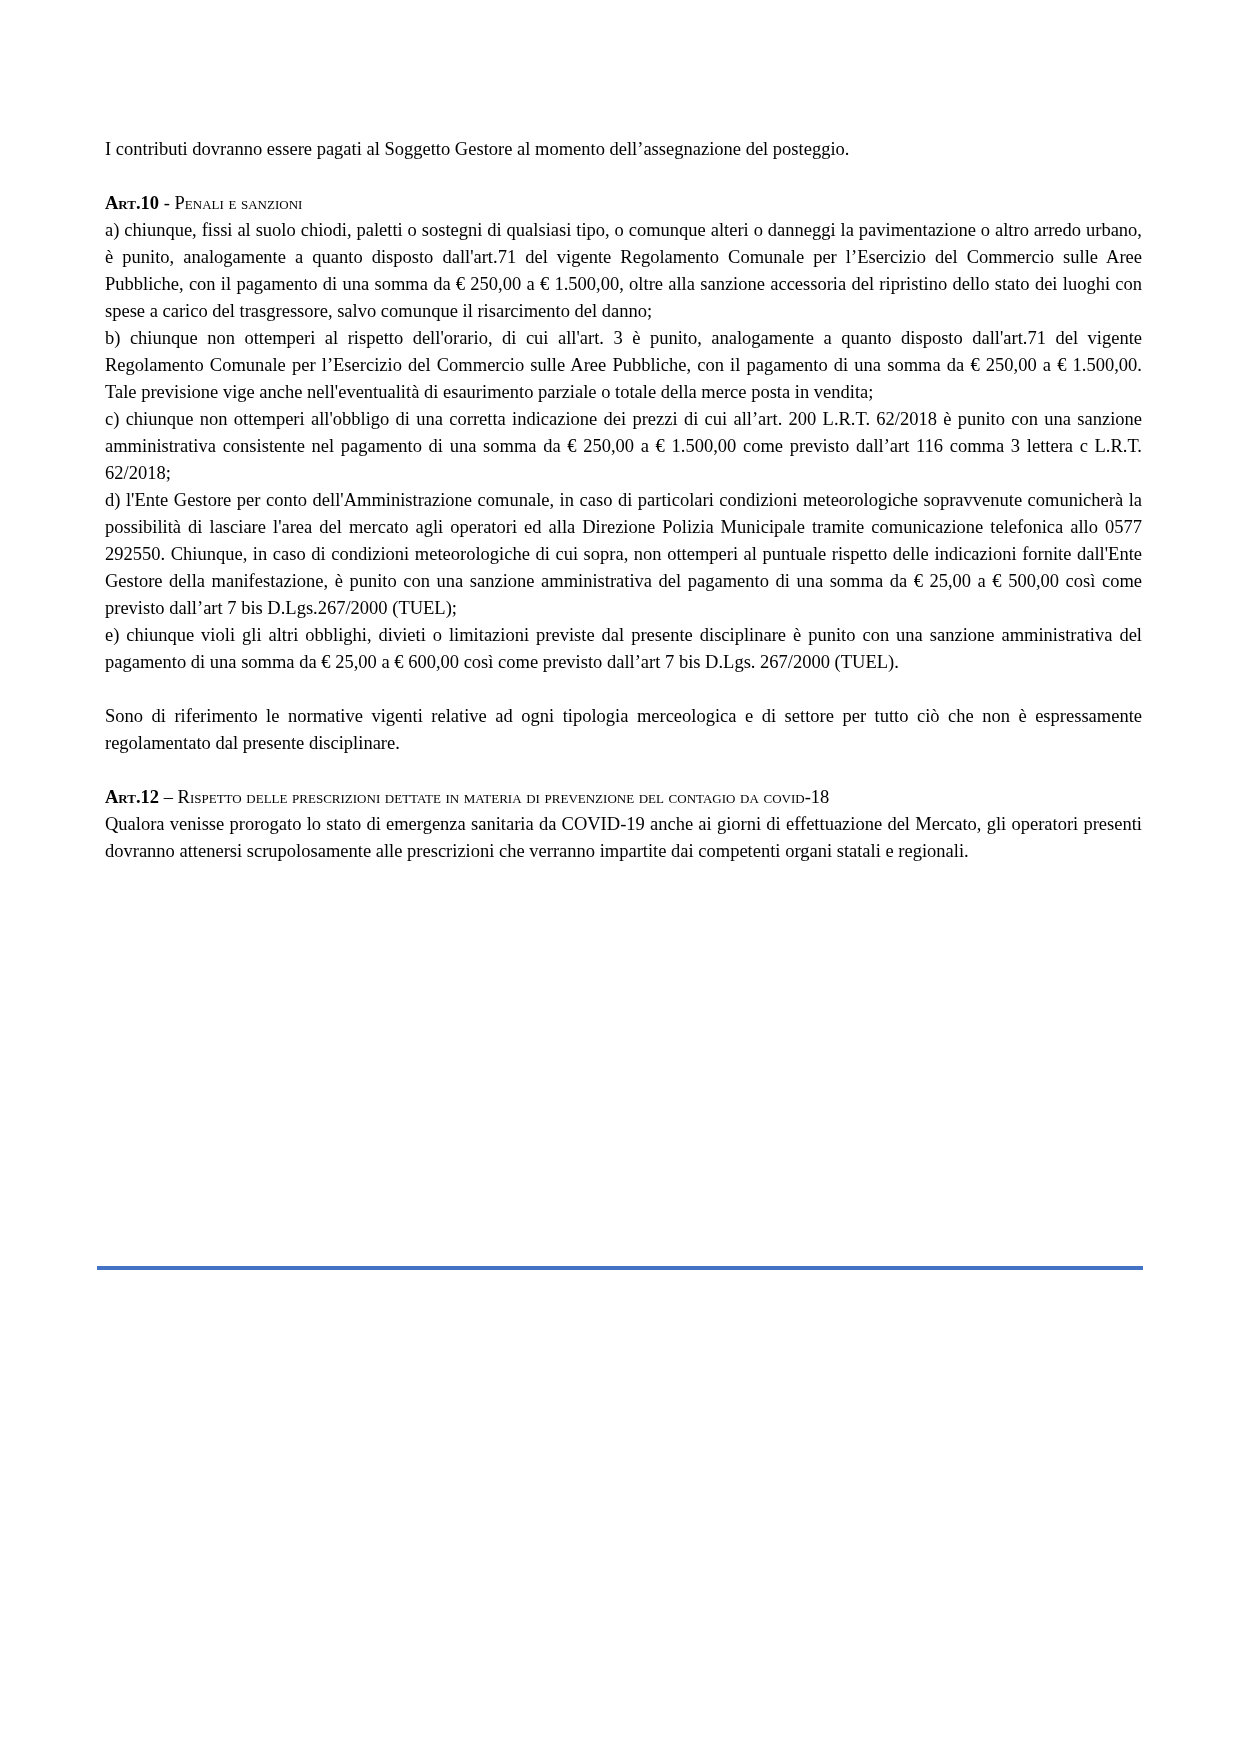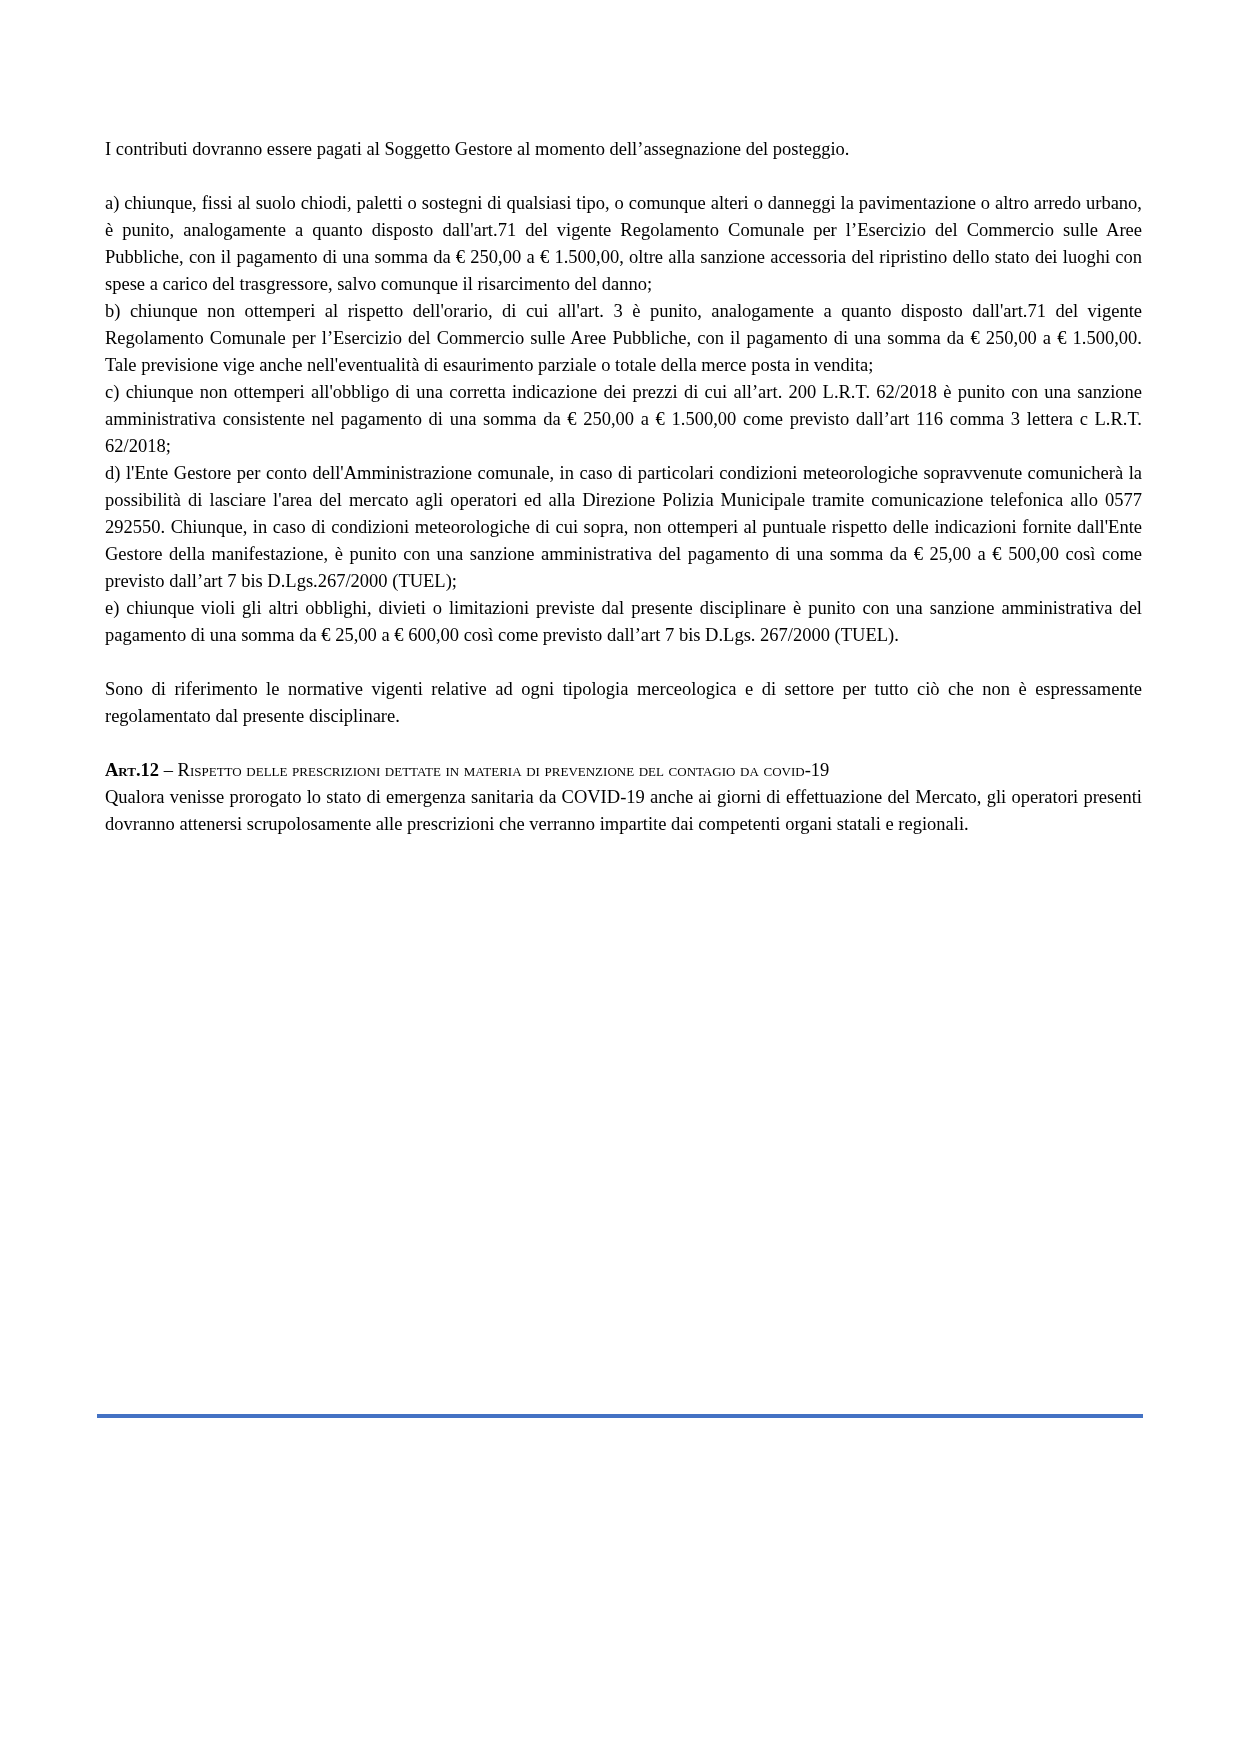--- a/index.html
+++ b/index.html
@@ -3,21 +3,21 @@
 <meta charset="utf-8">
 <style>
   html, body {
     margin: 0;
     padding: 0;
     background: #ffffff;
   }
   .page {
     position: relative;
     width: 1240px;
-    height: 1418px;
+    height: 1270px;
     background: #ffffff;
     overflow: hidden;
     font-family: "Liberation Serif", serif;
     color: #000000;
   }
   .content {
     position: absolute;
     left: 105px;
     top: 136px;
     width: 1037px;
@@ -54,32 +54,33 @@
 <body>
 
 <div class="page">
 
   <div class="content">
 
     <p>I contributi dovranno essere pagati al Soggetto Gestore al momento dell’assegnazione del posteggio.</p>
 
     <div class="spacer"></div>
 
+    <h2 class="art-heading"><strong class="art-num">Art.10</strong> <span>-</span> <span>Penali e sanzioni</span></h2>
     <p>a) chiunque, fissi al suolo chiodi, paletti o sostegni di qualsiasi tipo, o comunque alteri o danneggi la pavimentazione o altro arredo urbano, è punito, analogamente a quanto disposto dall'art.71 del vigente Regolamento Comunale per l’Esercizio del Commercio sulle Aree Pubbliche, con il pagamento di una somma da € 250,00 a € 1.500,00, oltre alla sanzione accessoria del ripristino dello stato dei luoghi con spese a carico del trasgressore, salvo comunque il risarcimento del danno;</p>
     <p>b) chiunque non ottemperi al rispetto dell'orario, di cui all'art. 3 è punito, analogamente a quanto disposto dall'art.71 del vigente Regolamento Comunale per l’Esercizio del Commercio sulle Aree Pubbliche, con il pagamento di una somma da € 250,00 a € 1.500,00. Tale previsione vige anche nell'eventualità di esaurimento parziale o totale della merce posta in vendita;</p>
     <p>c) chiunque non ottemperi all'obbligo di una corretta indicazione dei prezzi di cui all’art. 200 L.R.T. 62/2018 è punito con una sanzione amministrativa consistente nel pagamento di una somma da € 250,00 a € 1.500,00 come previsto dall’art 116 comma 3 lettera c L.R.T. 62/2018;</p>
     <p>d) l'Ente Gestore per conto dell'Amministrazione comunale, in caso di particolari condizioni meteorologiche sopravvenute comunicherà la possibilità di lasciare l'area del mercato agli operatori ed alla Direzione Polizia Municipale tramite comunicazione telefonica allo 0577 292550. Chiunque, in caso di condizioni meteorologiche di cui sopra, non ottemperi al puntuale rispetto delle indicazioni fornite dall'Ente Gestore della manifestazione, è punito con una sanzione amministrativa del pagamento di una somma da € 25,00 a € 500,00 così come previsto dall’art 7 bis D.Lgs.267/2000 (TUEL);</p>
     <p>e) chiunque violi gli altri obblighi, divieti o limitazioni previste dal presente disciplinare è punito con una sanzione amministrativa del pagamento di una somma da € 25,00 a € 600,00 così come previsto dall’art 7 bis D.Lgs. 267/2000 (TUEL).</p>
 
     <div class="spacer"></div>
 
     <p>Sono di riferimento le normative vigenti relative ad ogni tipologia merceologica e di settore per tutto ciò che non è espressamente regolamentato dal presente disciplinare.</p>
 
     <div class="spacer"></div>
 
-    <h2 class="art-heading"><strong class="art-num">Art.12</strong> <span>–</span> <span>Rispetto delle prescrizioni dettate in materia di prevenzione del contagio da covid-19</span></h2>
+    <h2 class="art-heading"><strong class="art-num">Art.12</strong> <span>–</span> <span>Rispetto delle prescrizioni dettate in materia di prevenzione del contagio da covid-18</span></h2>
     <p>Qualora venisse prorogato lo stato di emergenza sanitaria da COVID-19 anche ai giorni di effettuazione del Mercato, gli operatori presenti dovranno attenersi scrupolosamente alle prescrizioni che verranno impartite dai competenti organi statali e regionali.</p>
 
   </div>
 
   <div class="bottom-rule" style="background: rgb(68, 114, 196);"></div>
 
 </div>
 
 </body></html>

